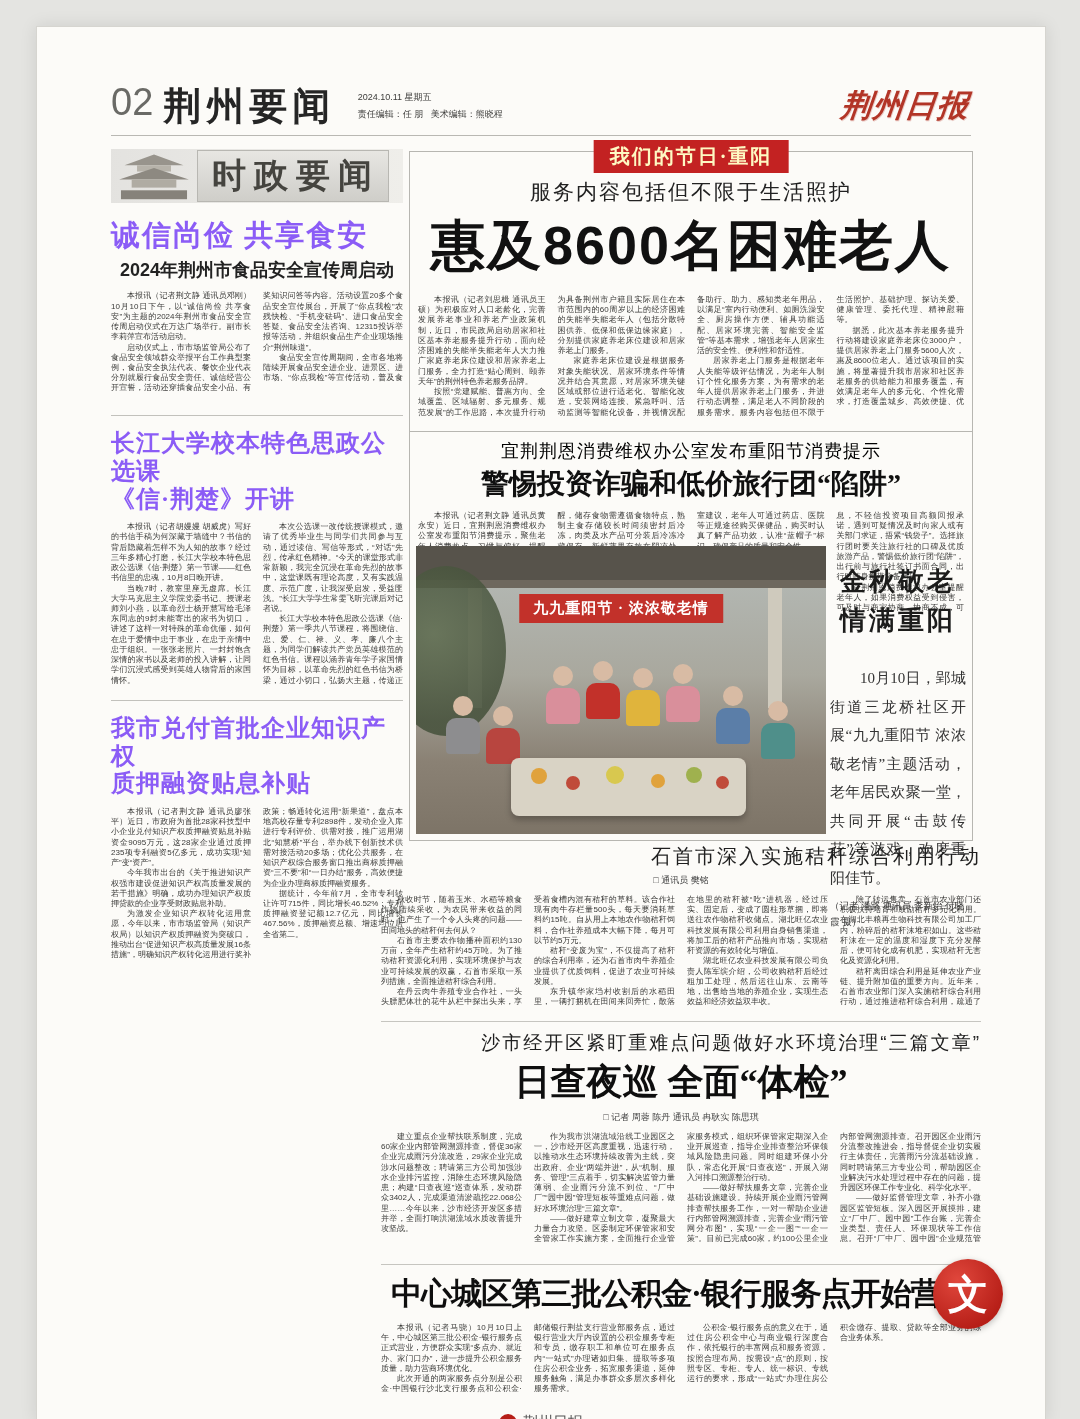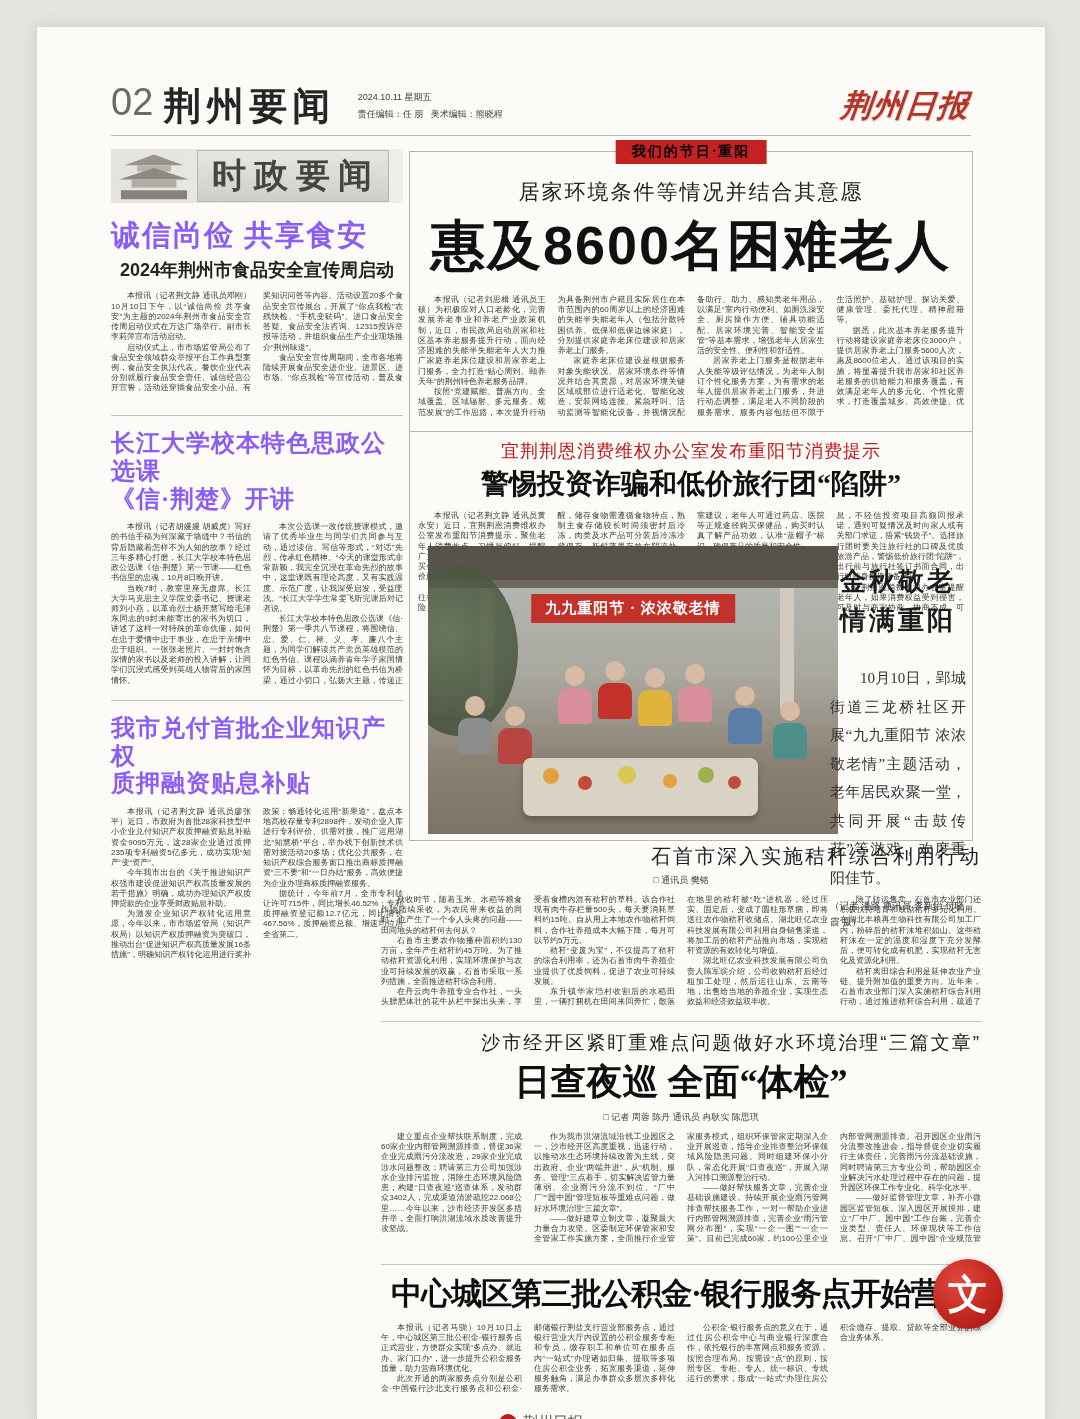--- a/index.html
+++ b/index.html
@@ -28,34 +28,34 @@
   .t-big{font-size:29px;letter-spacing:2px;margin-top:8px;}
   .t-sub{font-size:18px;font-weight:bold;text-align:center;margin-top:6px;color:#222;}
   .t-mid{font-size:24px;letter-spacing:1px;margin-top:14px;}
   .body2{column-count:2;column-gap:12px;overflow:hidden;margin-top:9px;column-fill:auto;}
   .body4{column-count:4;column-gap:12px;overflow:hidden;column-fill:auto;}
   .para,.body2 p,.body4 p{font-size:8px;line-height:1.28;text-align:justify;text-indent:2em;
         margin:0;color:#3a3a38;}
   .rule{border-top:1px solid #c2c1bc;margin:12px 0 4px 0;}
   
   .fest{position:absolute;left:372px;top:124px;width:562px;height:688px;border:1px solid #b7b6b1;}
-  .badge{position:absolute;left:50%;top:-12px;transform:translateX(-50%);background:#c32222;color:#000000;
-         font-family:"Liberation Serif","DejaVu Serif",serif;font-weight:bold;font-size:14px;
+  .badge{position:absolute;left:50%;top:-12px;transform:translateX(-50%);background:#c32222;color:#fef9c3;
+         font-family:"Liberation Serif","DejaVu Serif",serif;font-weight:bold;font-size:20px;
          padding:3px 16px;letter-spacing:2px;white-space:nowrap;}
   .fest-kicker{text-align:center;font-size:21px;color:#222;margin-top:26px;letter-spacing:2px;}
   .fest-head{text-align:center;font-size:54px;font-weight:900;color:#111;letter-spacing:2px;
              margin-top:4px;font-family:"Liberation Sans","DejaVu Sans",sans-serif;}
   .fest-body{margin:12px 8px 0 8px;height:128px;}
   .inner-rule{border-top:1px solid #b7b6b1;margin:8px 0 0 0;}
-  .cons-kicker{text-align:center;font-size:18px;color:#b91c1c;margin-top:7px;letter-spacing:1px;}
+  .cons-kicker{text-align:center;font-size:18px;color:#000000;margin-top:7px;letter-spacing:1px;}
   .cons-head{text-align:center;font-family:"Liberation Serif","DejaVu Serif",serif;font-weight:bold;
              font-size:28px;color:#101010;margin-top:2px;letter-spacing:0px;}
   .cons-body{margin:8px 8px 0 8px;height:106px;}
   
-  .photo-wrap{position:absolute;left:18px;top:394px;width:410px;height:288px;overflow:hidden;
+  .photo-wrap{position:absolute;left:6px;top:394px;width:410px;height:288px;overflow:hidden;
               background:linear-gradient(#b6bcb9 0%,#a9a89e 45%,#8a8174 75%,#7d7467 100%);}
   .ph-roof{position:absolute;left:0;top:0;width:100%;height:34px;background:#57534b;}
   .ph-beam{position:absolute;left:0;top:34px;width:100%;height:8px;background:#6e685e;}
   .ph-col{position:absolute;top:42px;width:14px;height:120px;background:#cfcabd;}
   .ph-banner{position:absolute;left:50%;top:48px;transform:translateX(-50%);background:#c2312a;color:#fff;
              font-size:15px;font-weight:bold;padding:5px 14px;white-space:nowrap;letter-spacing:1px;
              font-family:"Liberation Serif","DejaVu Serif",serif;}
   .ph-tree{position:absolute;left:-30px;top:20px;width:120px;height:170px;border-radius:50%;
            background:radial-gradient(circle at 40% 40%,#5d6b4e,#44503a 70%);opacity:.85;}
   .ph-table{position:absolute;left:95px;bottom:18px;width:235px;height:58px;background:#d9d3c5;
@@ -153,21 +153,21 @@
           <p>为激发企业知识产权转化运用意愿，今年以来，市市场监管局（知识产权局）以知识产权质押融资为突破口，推动出台“促进知识产权高质量发展16条措施”，明确知识产权转化运用进行奖补政策；畅通转化运用“新果道”，盘点本地高校存量专利2898件，发动企业入库进行专利评价、供需对接，推广运用湖北“知慧桥”平台，举办线下创新技术供需对接活动20多场；优化公共服务，在知识产权综合服务窗口推出商标质押融资“三不要”和“一日办结”服务，高效便捷为企业办理商标质押融资服务。</p>
           <p>据统计，今年前7月，全市专利转让许可715件，同比增长46.52%；专利质押融资登记额12.7亿元，同比增长467.56%，质押融资总额、增速均位居全省第二。</p>
         </div>
     </div>
   </div>
 
   <div class="fest">
     <div class="badge">我们的节日·重阳</div>
 
     <div>
-      <div class="fest-kicker">居家环境条件等情况并结合其意愿</div>
+      <div class="fest-kicker">服务内容包括但不限于生活照护</div>
       <div class="fest-head">惠及8600名困难老人</div>
       <div class="fest-body body4">
           <p>本报讯（记者刘思楫 通讯员王硕）为积极应对人口老龄化，完善发展养老事业和养老产业政策机制，近日，市民政局启动居家和社区基本养老服务提升行动，面向经济困难的失能半失能老年人大力推广家庭养老床位建设和居家养老上门服务，全力打造“贴心周到、颐养天年”的荆州特色养老服务品牌。</p>
           <p>按照“党建赋能、普惠方向、全域覆盖、区域辐射、多元服务、规范发展”的工作思路，本次提升行动为具备荆州市户籍且实际居住在本市范围内的60周岁以上的经济困难的失能半失能老年人（包括分散特困供养、低保和低保边缘家庭），分别提供家庭养老床位建设和居家养老上门服务。</p>
           <p>家庭养老床位建设是根据服务对象失能状况、居家环境条件等情况并结合其意愿，对居家环境关键区域或部位进行适老化、智能化改造，安装网络连接、紧急呼叫、活动监测等智能化设备，并视情况配备助行、助力、感知类老年用品，以满足“室内行动便利、如厕洗澡安全、厨房操作方便、辅具功能适配、居家环境完善、智能安全监管”等基本需求，增强老年人居家生活的安全性、便利性和舒适性。</p>
           <p>居家养老上门服务是根据老年人失能等级评估情况，为老年人制订个性化服务方案，为有需求的老年人提供居家养老上门服务，并进行动态调整，满足老人不同阶段的服务需求。服务内容包括但不限于生活照护、基础护理、探访关爱、健康管理、委托代理、精神慰藉等。</p>
           <p>据悉，此次基本养老服务提升行动将建设家庭养老床位3000户，提供居家养老上门服务5600人次，惠及8600位老人。通过该项目的实施，将显著提升我市居家和社区养老服务的供给能力和服务覆盖，有效满足老年人的多元化、个性化需求，打造覆盖城乡、高效便捷、优质普惠的养老服务体系，提升老年人获得感、幸福感和安全感。</p>
         </div>
     </div>
 

